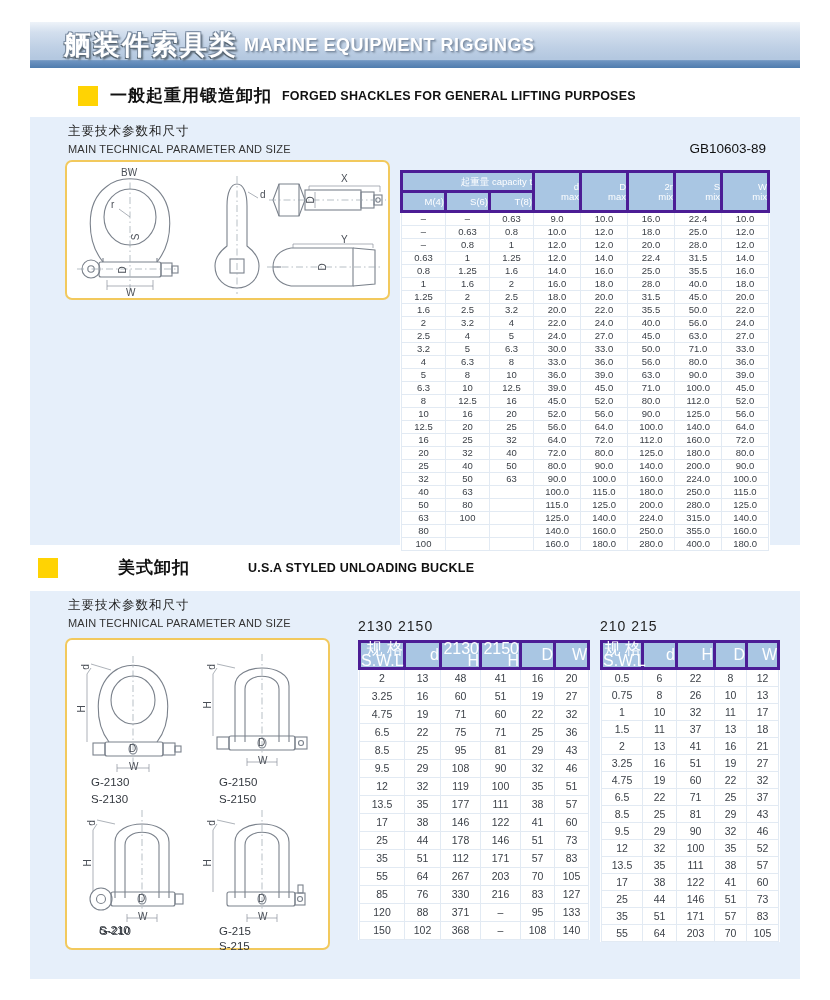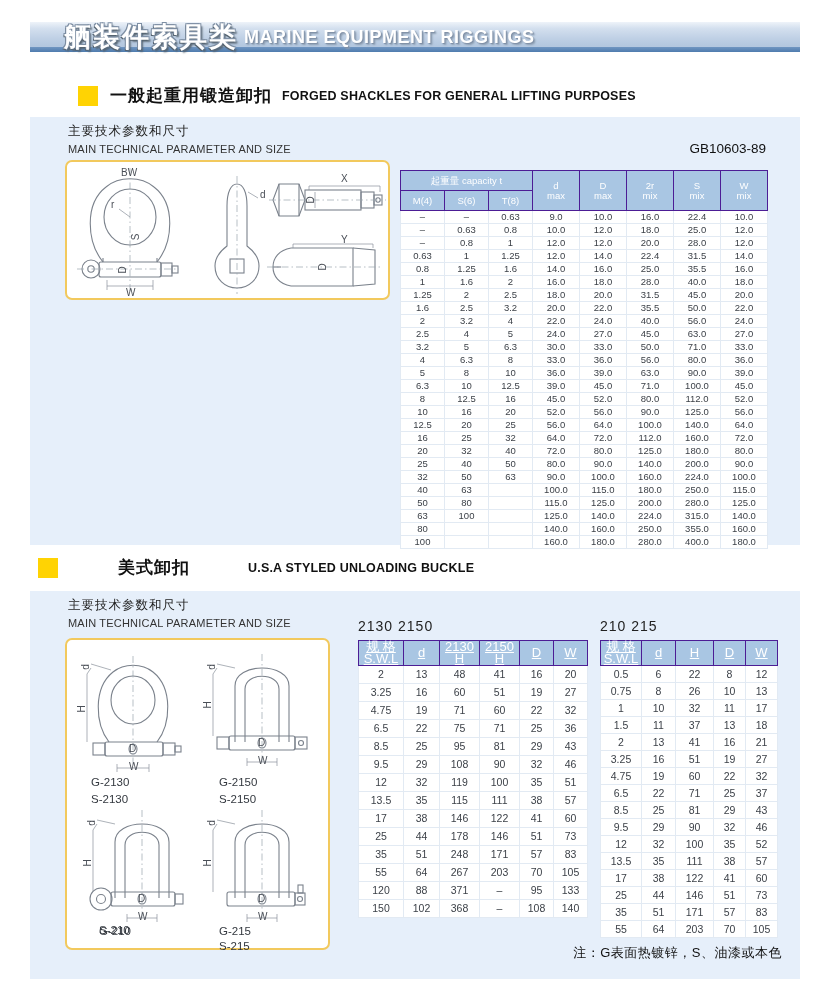--- a/index.html
+++ b/index.html
@@ -1,21 +1,21 @@
 <!DOCTYPE html>
 <html><head>
 <meta charset="utf-8">
 <style>
   * { margin:0; padding:0; box-sizing:border-box; }
   html,body { background:#fff; }
   body { font-family:"Liberation Sans", sans-serif; color:#222; }
   .page { position:relative; width:830px; height:1000px; background:#fff; overflow:hidden; }
 
   
-  .band { position:absolute; left:30px; top:22px; width:770px; height:30px;
+  .band { position:absolute; left:30px; top:22px; width:770px; height:46px;
     background:linear-gradient(180deg,#eef3f9 0%,#d3dfee 22%,#bfd0e5 55%,#b4c8e0 78%,#b4c8e0 82%,#6f95c1 84%,#4f7cae 100%);
     display:flex; align-items:center; }
   .band-zh { margin-left:34px; font-size:27px; font-weight:bold; color:#fff; letter-spacing:2px;
     text-shadow:-1px -1px 0 #7d8ea3, 1px -1px 0 #7d8ea3, -1px 1px 0 #55636f, 2px 2px 2px #55636f; }
   .band-en { margin-left:6px; font-size:18px; font-weight:bold; color:#fff; letter-spacing:.5px;
     text-shadow:1px 1px 1px #7f8fa5, 2px 2px 2px #8fa0b4; }
 
   
   .sec-head { position:absolute; left:38px; display:flex; align-items:center; }
   .sec-head .bullet { width:20px; height:20px; background:#ffd303; margin-right:12px; }
@@ -37,37 +37,37 @@
   .drawbox { position:absolute; background:#fff; border:2px solid #f2c95d; border-radius:7px; }
   #drawbox1 { left:35px; top:43px; width:325px; height:140px; }
   #drawbox2 { left:35px; top:47px; width:265px; height:312px; }
   .drawbox svg { position:absolute; left:0; top:0; }
   .dim { position:absolute; font-size:10px; color:#4a4f57; line-height:1; }
   .dim.rot { transform:rotate(-90deg); }
   .cap { position:absolute; font-size:11.5px; color:#33383f; line-height:1; }
 
   
   table { border-collapse:collapse; table-layout:fixed; background:#fff; }
-  th { background:#a9c6e3; color:#fff; font-weight:normal; text-align:center;
-       border:1px solid #4c1d95; }
+  th { background:#a9c6e3; color:#fff; font-weight:normal; text-align:right;
+       border:3px solid #4c1d95; }
   td { background:#fff; text-align:center; color:#3c4148;
        border:1px solid #e2eaf3; overflow:hidden; white-space:nowrap; }
 
   
   #table1 { position:absolute; left:370px; top:53px; width:367px; }
   #table1 th { font-size:9.5px; height:20px; line-height:10px; padding:0; }
   #table1 td { font-size:9.5px; height:12px; line-height:12px; padding:0; }
 
   
   .tbl-title { position:absolute; font-size:14px; color:#222; letter-spacing:1px; }
   #t2-title { left:328px; top:27px; }
   #t3-title { left:570px; top:27px; }
   #table2 { position:absolute; left:328px; top:49px; width:229px; }
   #table3 { position:absolute; left:570px; top:49px; width:177px; }
-  #table2 th, #table3 th { font-size:13px; height:23px; line-height:12px; padding:0;text-decoration:underline; }
+  #table2 th, #table3 th { font-size:16px; height:23px; line-height:12px; padding:0; }
   #table2 td { font-size:10.5px; height:17px; line-height:17px; padding:0; }
   #table3 td { font-size:10.5px; height:16px; line-height:16px; padding:0; }
 
   .note { position:absolute; right:18px; top:353px; font-size:13px; color:#111; letter-spacing:.5px; }
 
   .ln { stroke:#7b828c; stroke-width:1.1; fill:none; }
   .cl { stroke:#9aa3ad; stroke-width:.7; fill:none; stroke-dasharray:7 3 1.5 3; }
   .dl { stroke:#8a919b; stroke-width:.7; fill:none; }
 </style>
 </head>
@@ -594,21 +594,21 @@
             <td>12</td>
             <td>32</td>
             <td>119</td>
             <td>100</td>
             <td>35</td>
             <td>51</td>
           </tr>
           <tr>
             <td>13.5</td>
             <td>35</td>
-            <td>115</td>
+            <td>177</td>
             <td>111</td>
             <td>38</td>
             <td>57</td>
           </tr>
           <tr>
             <td>17</td>
             <td>38</td>
             <td>146</td>
             <td>122</td>
             <td>41</td>
@@ -618,32 +618,40 @@
             <td>25</td>
             <td>44</td>
             <td>178</td>
             <td>146</td>
             <td>51</td>
             <td>73</td>
           </tr>
           <tr>
             <td>35</td>
             <td>51</td>
-            <td>248</td>
+            <td>112</td>
             <td>171</td>
             <td>57</td>
             <td>83</td>
           </tr>
           <tr>
             <td>55</td>
             <td>64</td>
             <td>267</td>
             <td>203</td>
             <td>70</td>
             <td>105</td>
+          </tr>
+          <tr>
+            <td>85</td>
+            <td>76</td>
+            <td>330</td>
+            <td>216</td>
+            <td>83</td>
+            <td>127</td>
           </tr>
           <tr>
             <td>120</td>
             <td>88</td>
             <td>371</td>
             <td>–</td>
             <td>95</td>
             <td>133</td>
           </tr>
           <tr>
@@ -784,16 +792,15 @@
           <tr>
             <td>55</td>
             <td>64</td>
             <td>203</td>
             <td>70</td>
             <td>105</td>
           </tr>
         </tbody>
     </table>
 
-    <div class="note">注：G表面热镀锌，S、油漆或本色</div>
   </div>
 
 </div>
 
 </body></html>

